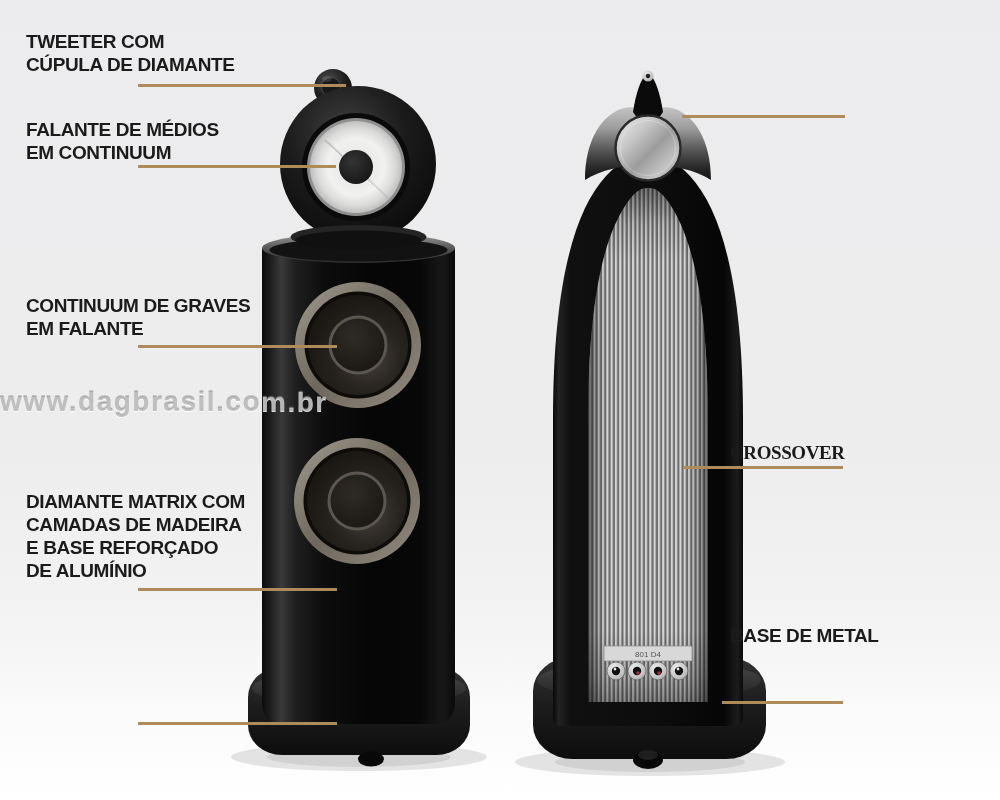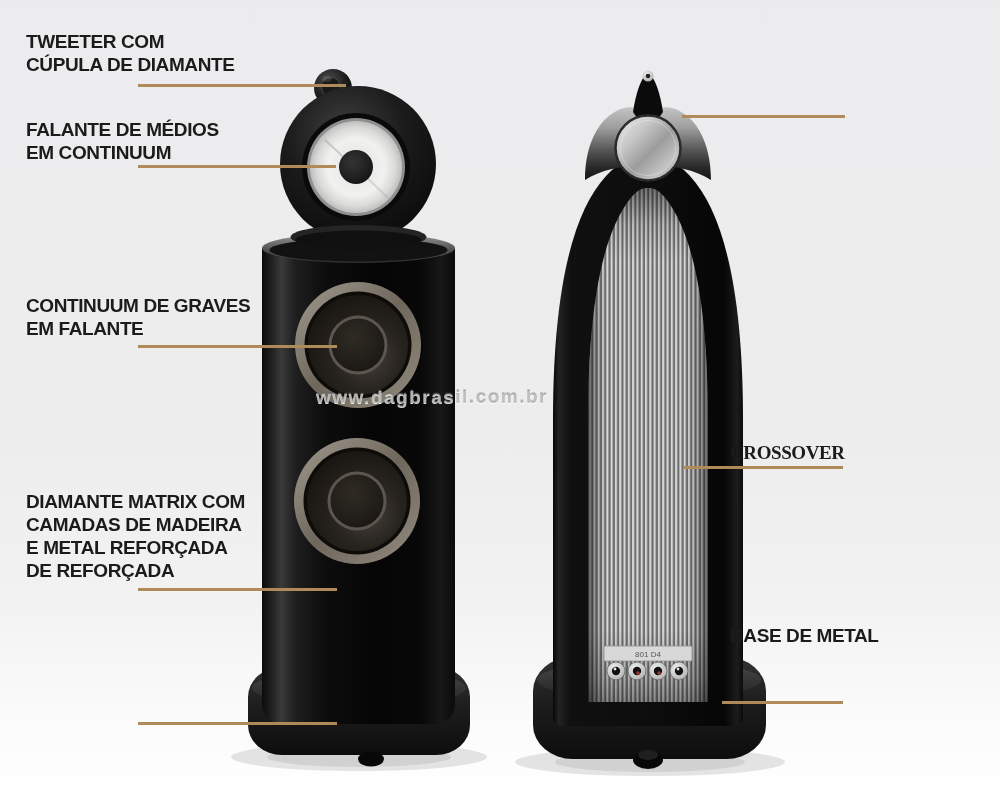--- a/index.html
+++ b/index.html
@@ -28,22 +28,22 @@
   .leader{position:absolute; height:3px; background:var(--leader,#ae8b58);}
   #ld-tweeter{left:138px;top:84px;width:208px;}
   #ld-midrange{left:138px;top:165px;width:198px;}
   #ld-woofers{left:138px;top:345px;width:199px;}
   #ld-cabinet{left:138px;top:588px;width:199px;}
   #ld-flowport{left:138px;top:722px;width:199px;}
   #ld-head{left:682px;top:115px;width:163px;}
   #ld-crossover{left:683px;top:466px;width:160px;}
   #ld-base{left:722px;top:701px;width:121px;}
   .watermark{
-    position:absolute; left:0; top:386px; width:864px; text-align:center;
-    font-weight:bold; font-size:19px; letter-spacing:1.5px;
+    position:absolute; left:0; top:386px; width:864px; 
+    font-weight:bold; font-size:28px; letter-spacing:1.5px;
     color:var(--wm,rgba(145,145,145,0.55));
     text-shadow:0 1px 0 rgba(255,255,255,0.85), 0 -1px 0 rgba(80,80,80,0.25);
   }
 </style>
 </head>
 <body>
 
 <div class="stage">
 
   <svg class="scene" width="1000" height="800" viewBox="0 0 1000 800">
@@ -263,22 +263,22 @@
     <span>FALANTE DE MÉDIOS</span>
     <span>EM CONTINUUM</span>
   </div>
   <div class="label left" id="lbl-woofers">
     <span>CONTINUUM DE GRAVES</span>
     <span>EM FALANTE</span>
   </div>
   <div class="label left" id="lbl-cabinet">
     <span>DIAMANTE MATRIX COM</span>
     <span>CAMADAS DE MADEIRA</span>
-    <span>E METAL REFORÇADA</span>
-    <span>DE REFORÇADA</span>
+    <span>E BASE REFORÇADO</span>
+    <span>DE ALUMÍNIO</span>
   </div>
   <div class="label right" id="lbl-crossover">
     <span>CROSSOVER</span>
   </div>
   <div class="label right" id="lbl-base">
     <span>BASE DE METAL</span>
   </div>
 
 </div>
 

